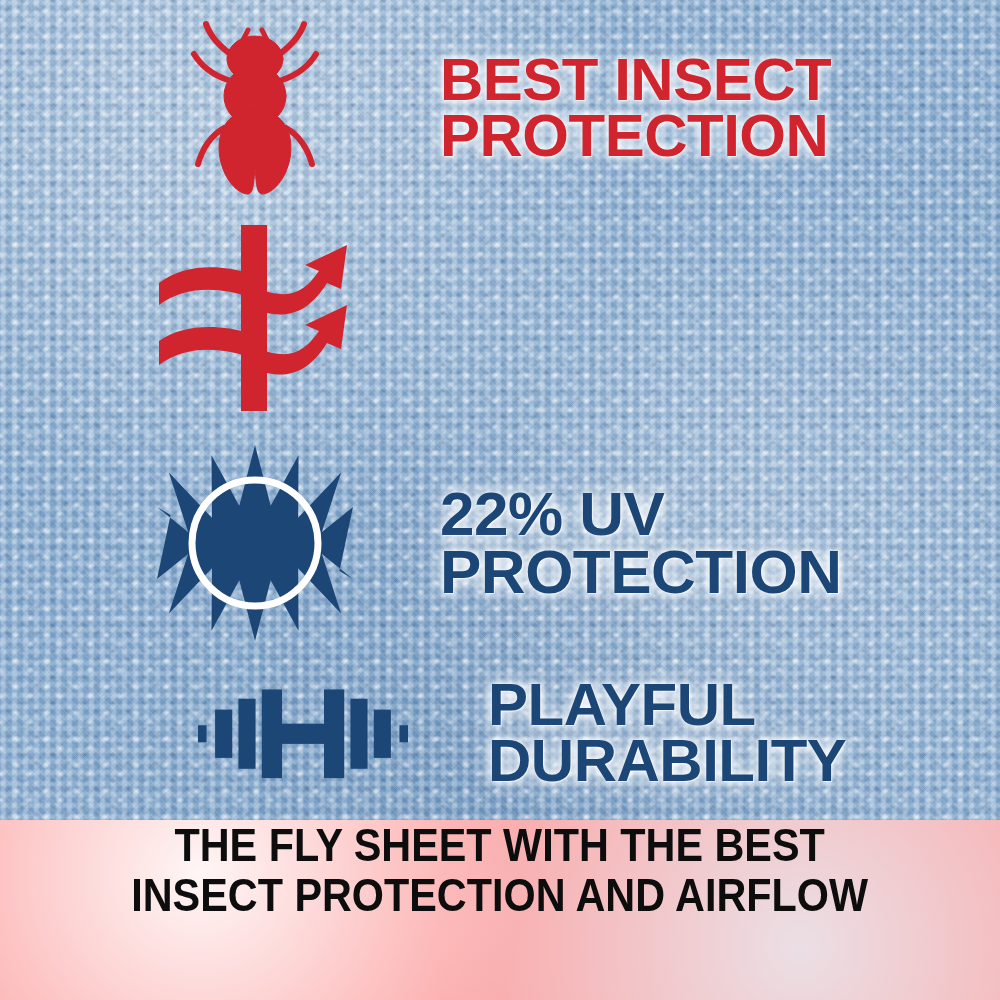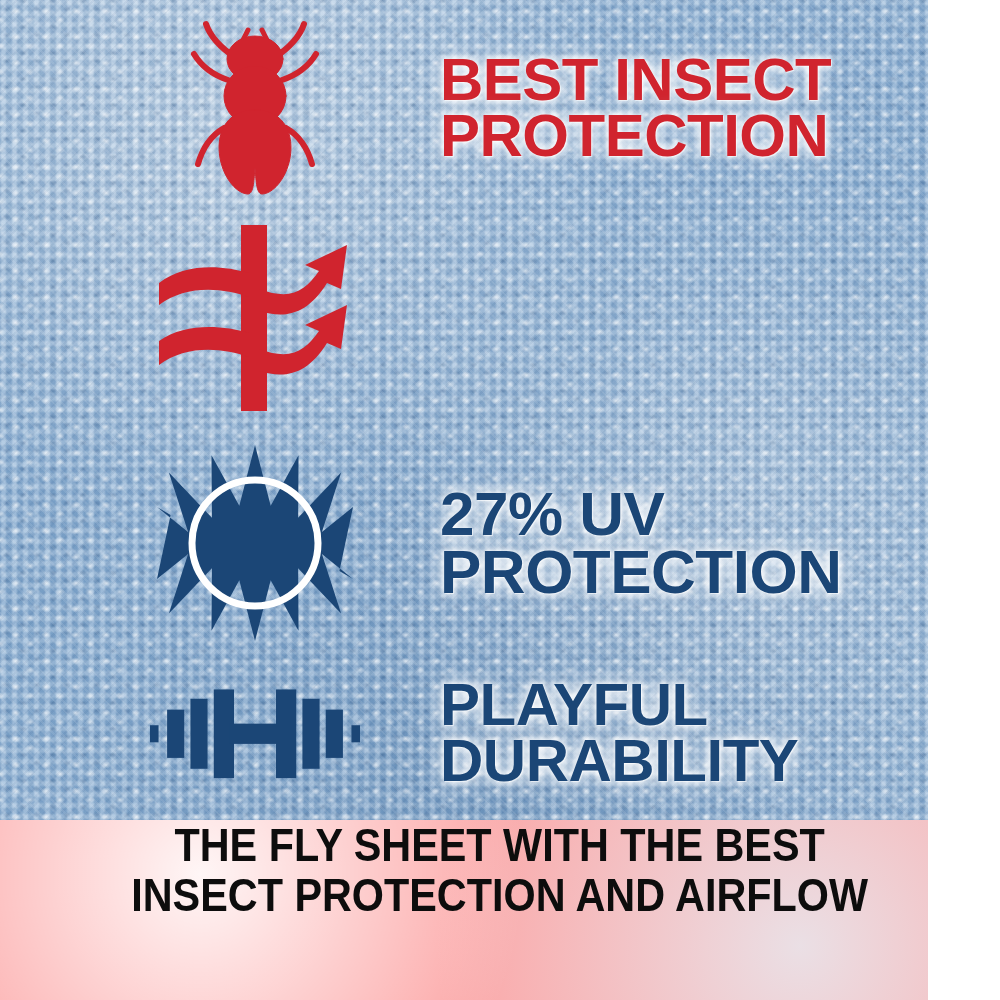--- a/index.html
+++ b/index.html
@@ -7,21 +7,21 @@
 
   html, body {
     width:1000px; height:1000px;
     font-family:"Liberation Sans", sans-serif;
     overflow:hidden;
     background:#ffffff;
   }
 
   #page {
     position:relative;
-    width:928px; height:1000px;
+    width:1000px; height:1000px;
     overflow:hidden;
   }
 
   
   #fabric {
     position:absolute;
     left:0; top:0; width:1000px; height:820px;
     background-color:#8fb3d6;
     overflow:hidden;
   }
@@ -92,21 +92,21 @@
     text-shadow:
       0 0 6px rgba(255,255,255,.95),
       0 0 13px rgba(255,255,255,.88),
       0 0 22px rgba(255,255,255,.65),
       1px 1px 0 rgba(255,255,255,.55);
   }
 
   #row-insect   { left:150px; top:10px;  width:840px; height:195px; }
   #row-airflow  { left:150px; top:215px; width:840px; height:205px; }
   #row-uv       { left:150px; top:435px; width:840px; height:215px; }
-  #row-durable  { left:150px; top:650px; width:840px; height:165px; }
+  #row-durable  { left:150px; top:650px; width:840px; height:165px;padding-left:48px; }
 
   #row-insect  .icon-cell { width:210px; height:180px; }
   #row-airflow .icon-cell { width:210px; height:190px; }
   #row-uv      .icon-cell { width:210px; height:210px; }
   #row-durable .icon-cell { width:210px; height:140px; }
 
   #row-insect  .text-cell { padding-left:80px; }
   #row-airflow .text-cell { padding-left:80px; }
   #row-uv      .text-cell { padding-left:80px; }
   #row-durable .text-cell { padding-left:80px; }
@@ -222,21 +222,21 @@
         <polygon fill="#1B4676" points="
           100,2 115.7,62.8 143.5,12.3 143.1,74.8 186.1,29.5 166.9,89.0 198.0,64.0 184.4,128.0
           198.0,136.0 166.9,111.0 186.1,170.5 143.1,125.2 143.5,187.7 115.7,137.2 100,198
           84.3,137.2 56.5,187.7 56.9,125.2 13.9,170.5 33.1,111.0 2.0,136.0 15.6,72.0
           2.0,64.0 33.1,89.0 13.9,29.5 56.9,74.8 56.5,12.3 84.3,62.8"></polygon>
 
         <circle cx="100" cy="100" r="63" fill="none" stroke="#ffffff" stroke-width="7"></circle>
       </svg>
     </div>
     <div class="text-cell">
-      <div class="headline navy" id="txt-uv">27% UV
+      <div class="headline navy" id="txt-uv">22% UV
 PROTECTION</div>
     </div>
   </div>
 
   <div class="row" id="row-durable">
     <div class="icon-cell">
       <svg width="270" height="140" viewBox="0 0 270 140">
         <g fill="#1B4676">
 
           <rect x="0" y="60" width="11" height="22"></rect>

